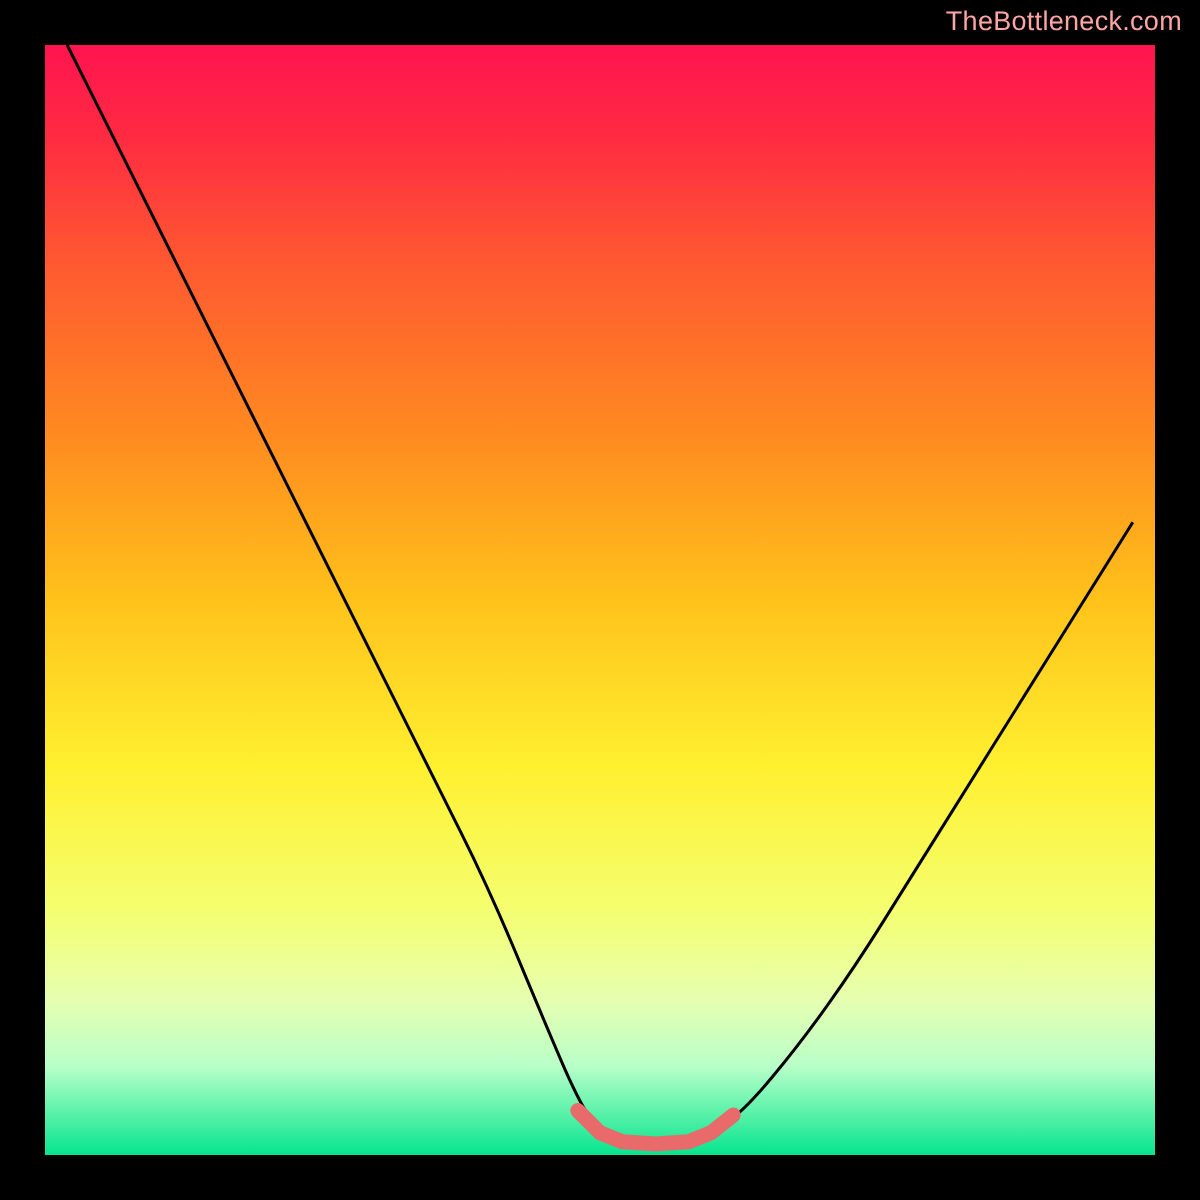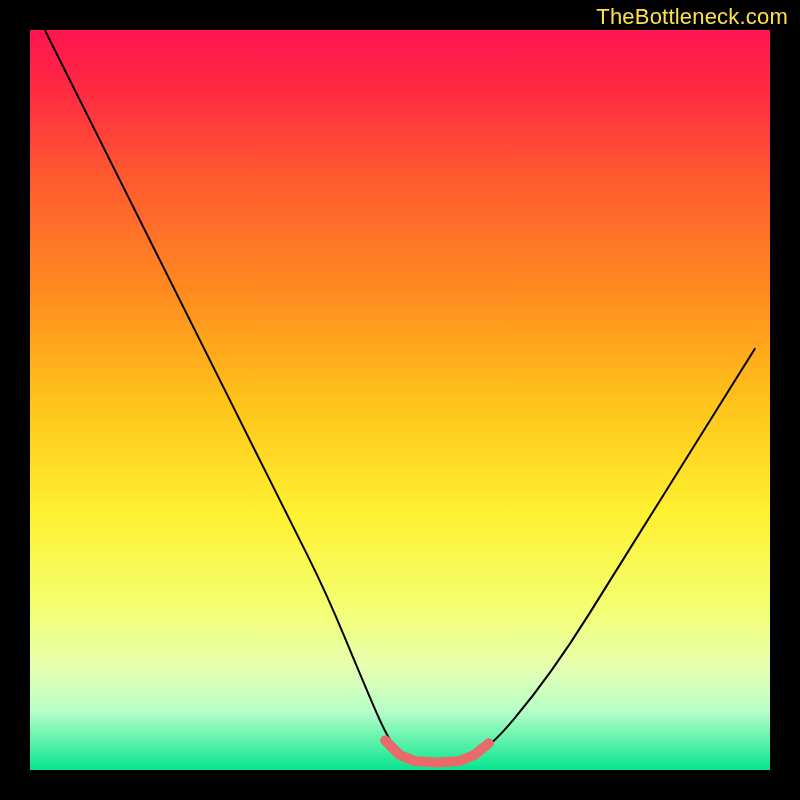--- a/index.html
+++ b/index.html
@@ -14,22 +14,22 @@
   .frame {
     position: relative;
     width: 800px;
     height: 800px;
     background: #000;
   }
   .watermark {
     position: absolute;
     top: 4px;
     right: 12px;
-    color: #fde047;
-    font-size: 22px;
+    color: #fca5a5;
+    font-size: 18px;
     font-weight: 500;
     letter-spacing: 0.2px;
   }
   .plot-wrap {
     position: absolute;
     left: 30px;
     top: 30px;
     width: 740px;
     height: 740px;
   }

